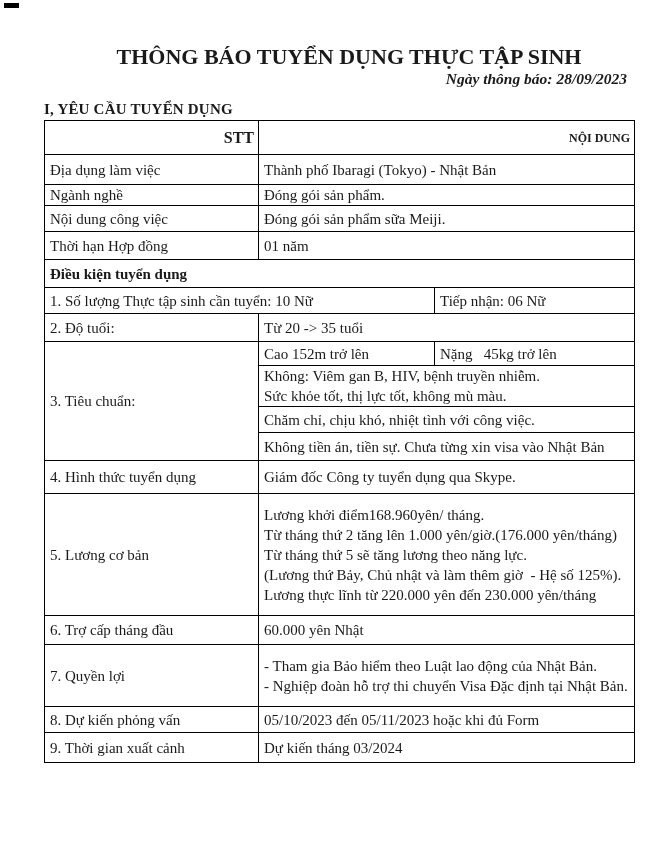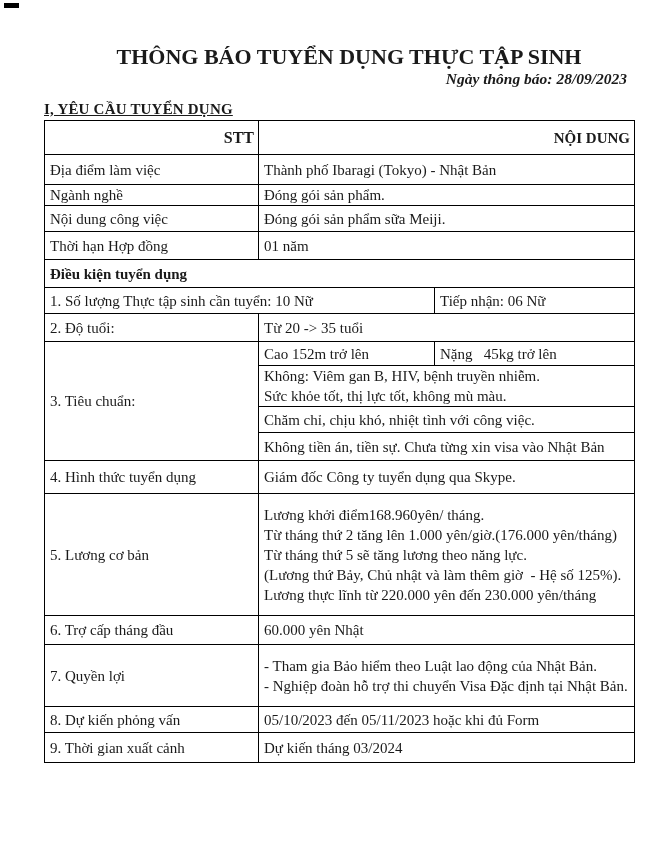--- a/index.html
+++ b/index.html
@@ -28,21 +28,20 @@
     white-space: nowrap;
   }
   .date-line {
     font-size: 15.5px; font-weight: bold; font-style: italic;
     text-align: right;
     padding-right: 7px;
   }
   .section-heading {
     margin-top: 13px; margin-bottom: 2px;
     font-size: 15px; font-weight: bold;
-    text-decoration: underline;
     letter-spacing: 0.2px;
   }
   table.req {
     border-collapse: collapse;
     width: 590px;
     table-layout: fixed;
     font-size: 15px;
   }
   table.req td {
     border: 1.5px solid #000;
@@ -73,25 +72,25 @@
   <table class="req">
     <colgroup>
       <col style="width:214px">
       <col style="width:176px">
       <col style="width:200px">
     </colgroup>
 
     <tbody>
         <tr style="height:34px">
       <td class="center bold" style="font-size:16px">STT</td>
-      <td class="center bold" colspan="2" style="font-size:15px">NỘI DUNG</td>
+      <td class="center bold" colspan="2" style="font-size:12px">NỘI DUNG</td>
     </tr>
 
     <tr style="height:30px">
-      <td>Địa điểm làm việc</td>
+      <td>Địa dụng làm việc</td>
       <td colspan="2" class="nowrap">Thành phố Ibaragi (Tokyo) - Nhật Bản</td>
     </tr>
 
     <tr style="height:15px">
       <td>Ngành nghề</td>
       <td colspan="2" class="nowrap">Đóng gói sản phẩm.</td>
     </tr>
 
     <tr style="height:26px">
       <td>Nội dung công việc</td>

